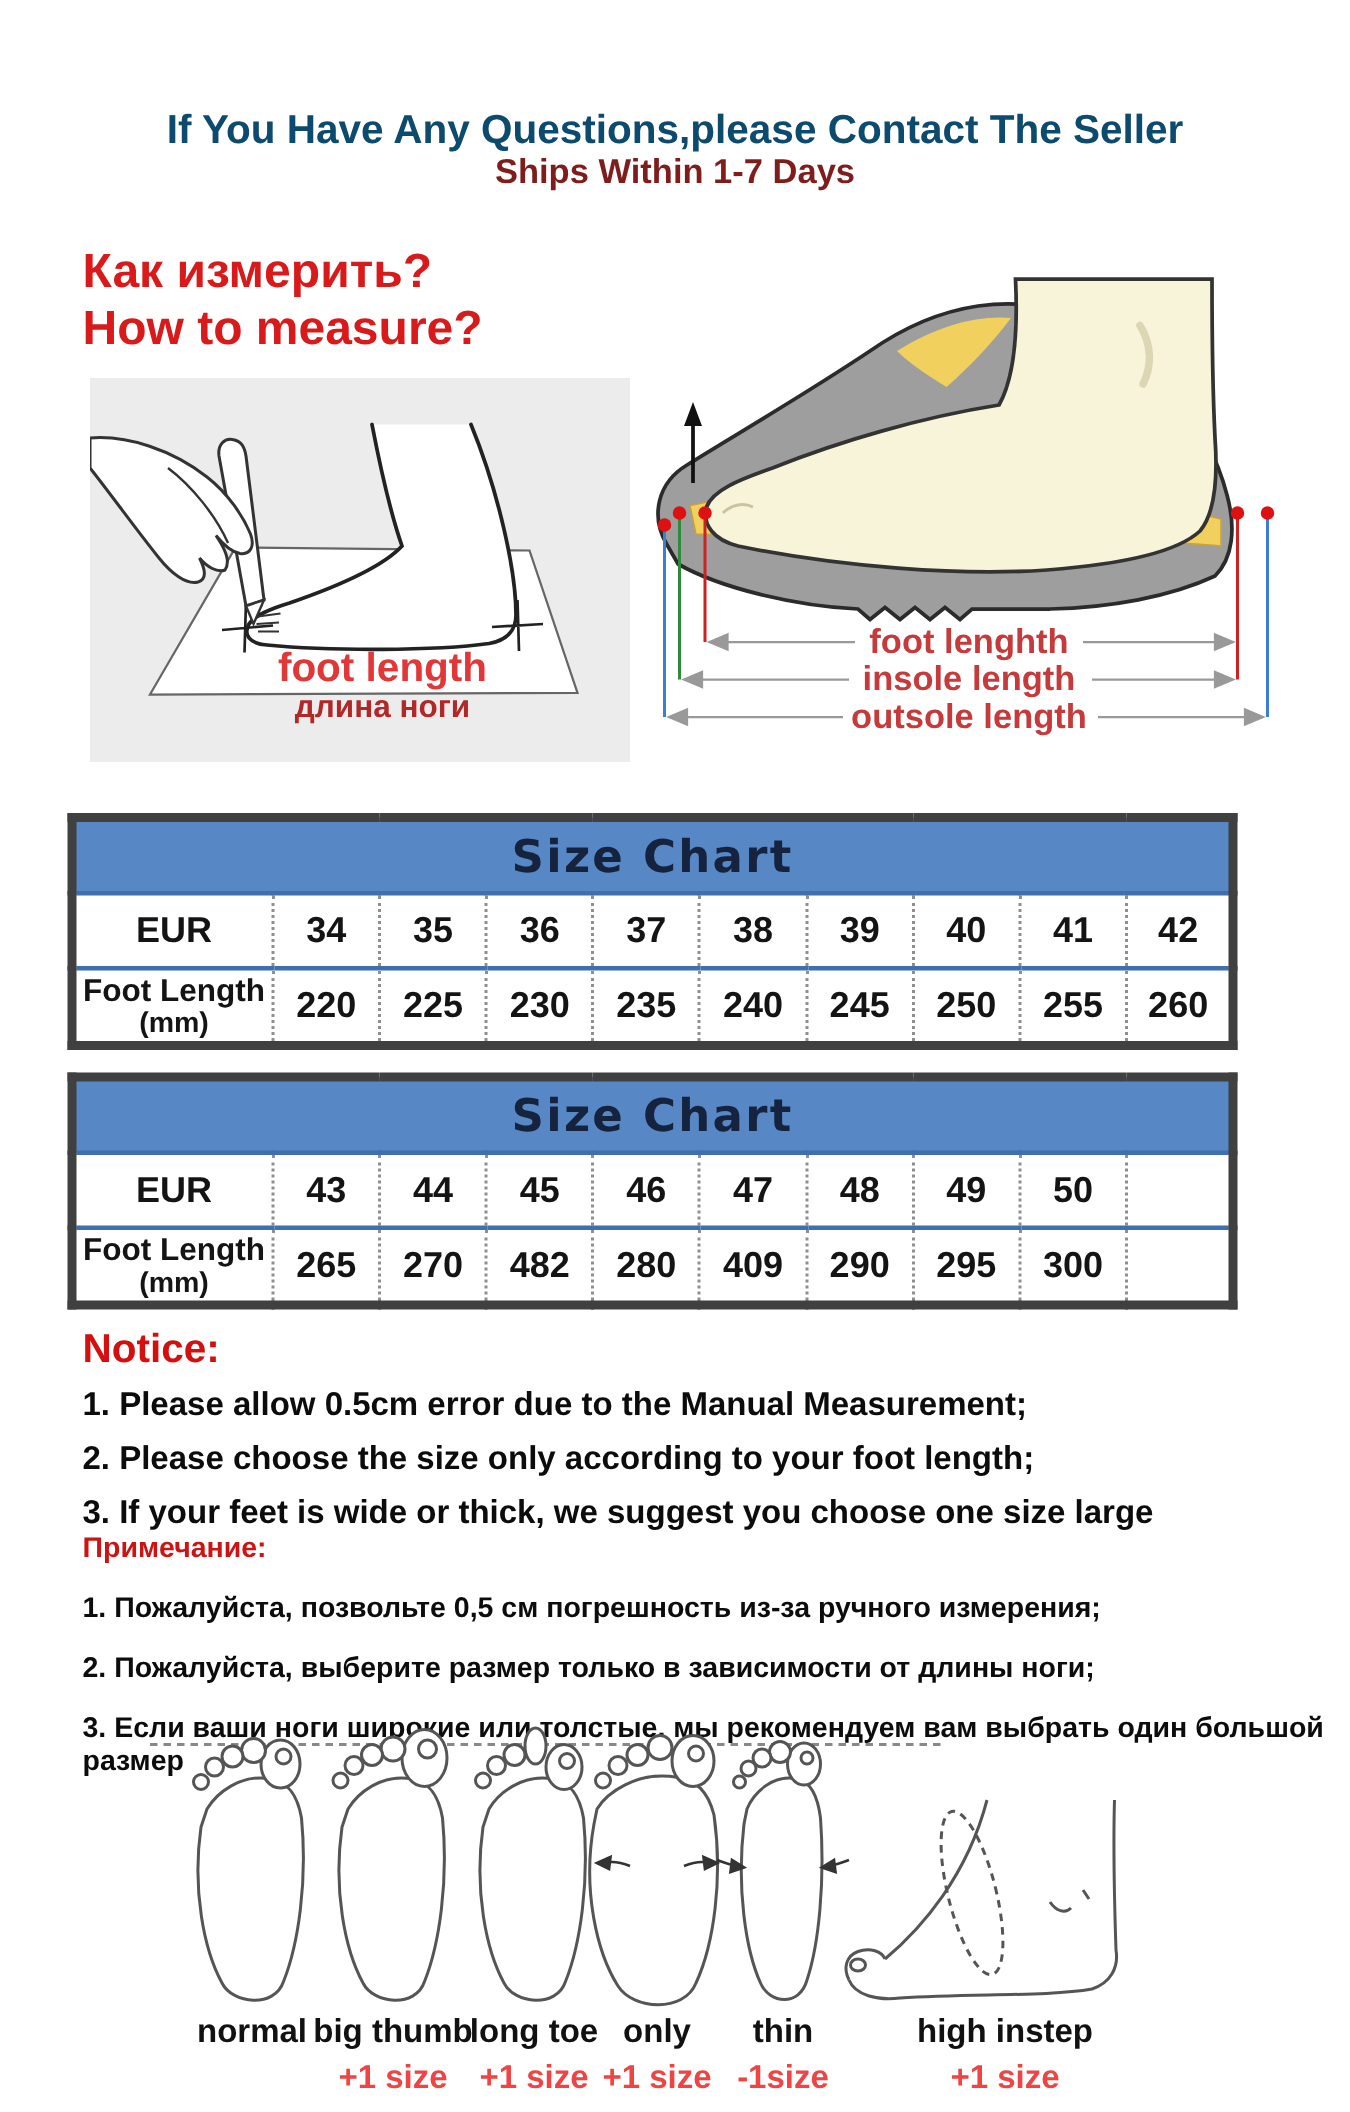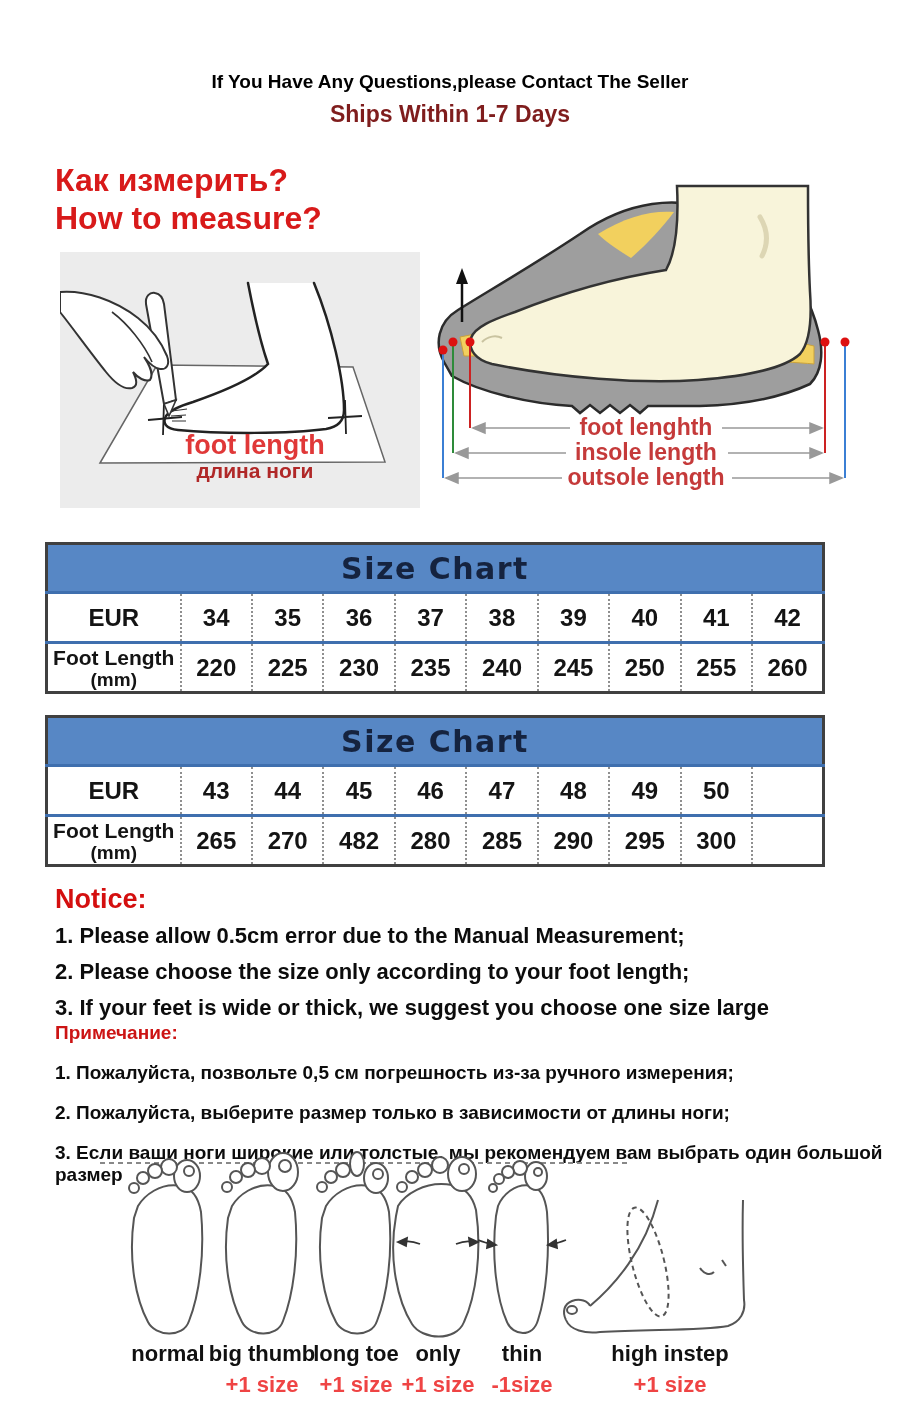--- a/index.html
+++ b/index.html
@@ -2,34 +2,34 @@
 <html><head>
 <meta charset="utf-8">
 <style>
   html,body{margin:0;padding:0;background:#fff;}
   #page{position:relative;width:900px;height:1408px;background:#fff;overflow:hidden;
         font-family:"Liberation Sans",sans-serif;}
 
   .main-title{position:absolute;top:0px;left:0;width:100%;text-align:center;
     font-family:"DejaVu Serif",serif;font-weight:bold;font-size:54px;color:#e01313;}
   .sub1{position:absolute;top:71px;left:0;width:100%;text-align:center;
-    font-weight:bold;font-size:19px;color:#000000;}
+    font-weight:bold;font-size:27px;color:#0c4a6e;}
   .sub2{position:absolute;top:101px;left:0;width:100%;text-align:center;
     font-weight:bold;font-size:23px;color:#7f1d1d;}
 
   .h-ru{position:absolute;left:55px;top:162px;font-weight:bold;font-size:32px;color:#d81a1a;}
   .h-en{position:absolute;left:55px;top:200px;font-weight:bold;font-size:32px;color:#d81a1a;}
 
   .illu{position:absolute;}
   #trace-illu{left:60px;top:252px;width:360px;height:256px;}
   #shoe-illu{left:430px;top:172px;width:470px;height:325px;}
   #feet-illu{left:0px;top:1150px;width:900px;height:200px;}
 
   table.size-chart{position:absolute;left:45px;width:780px;border-collapse:collapse;
-    table-layout:fixed;background:#fff;border:3px solid #404040;}
+    table-layout:fixed;background:#fff;border:6px solid #404040;}
   #table1{top:542px;}
   #table2{top:715px;}
   td.sc-title{background:#5787c5;color:#15233f;font-weight:bold;font-size:30px;
     letter-spacing:1.5px;height:44px;text-align:center;border-bottom:3px solid #3f6fae;
     font-family:"DejaVu Sans",sans-serif;}
   tr.data-row td{height:45px;text-align:center;vertical-align:middle;font-weight:bold;
     font-size:24px;color:#141414;border-left:2px dotted #8f8f8f;}
   tr.data-row td.rowhead{border-left:none;}
   tr.row2 td{border-top:3px solid #3f6fae;}
   .rh-main{font-size:21px;line-height:1.1;font-weight:bold;}
@@ -215,21 +215,21 @@
     </tr>
     <tr class="data-row row2">
       <td class="rowhead">
         <div class="rh-main">Foot Length</div>
         <div class="rh-unit">(mm)</div>
       </td>
       <td>265</td>
       <td>270</td>
       <td>482</td>
       <td>280</td>
-      <td>285</td>
+      <td>409</td>
       <td>290</td>
       <td>295</td>
       <td>300</td>
       <td></td>
     </tr>
   </tbody>
     </table>
 
   <div class="notice-en">
     <div class="nh">Notice:</div>

